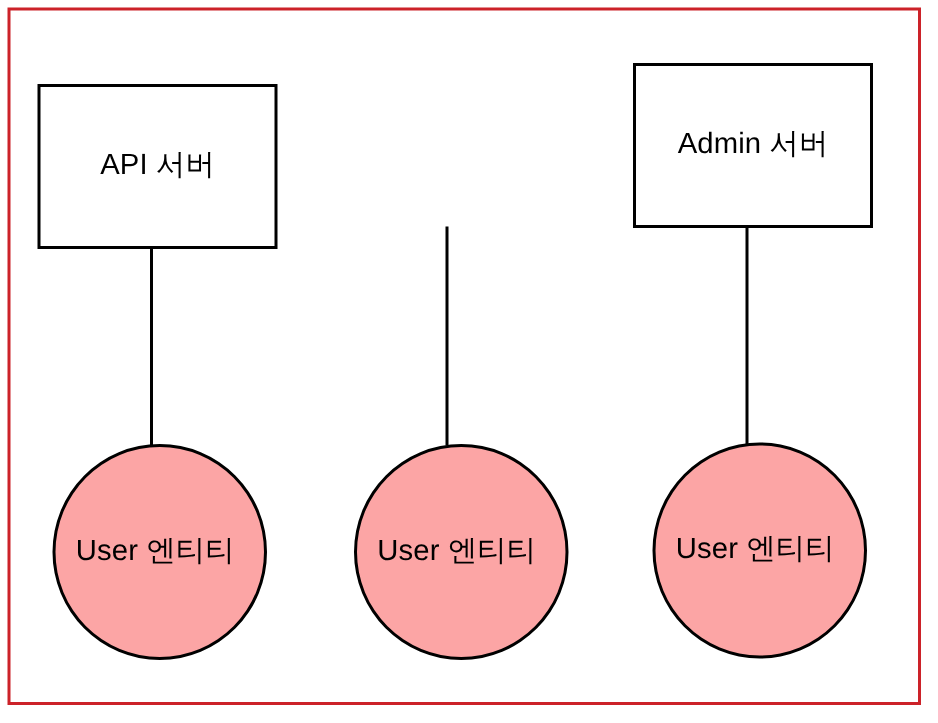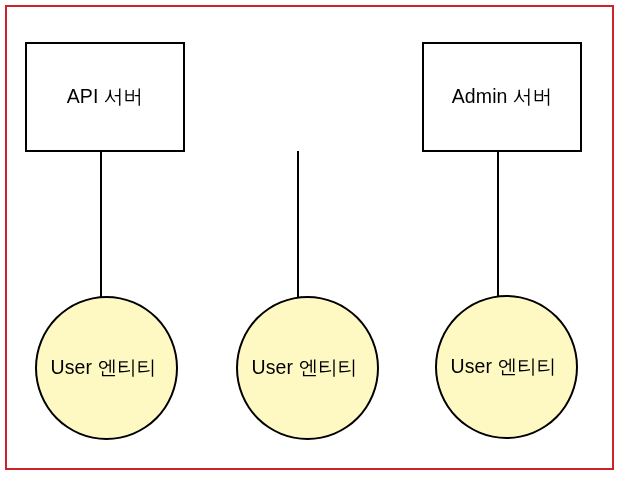--- a/index.html
+++ b/index.html
@@ -44,21 +44,21 @@
     white-space: nowrap;
     letter-spacing: 0.1px;
   }
   .node-circle {
     position: absolute;
     width: 143px;
     height: 144px;
     border: 2px solid #000000;
     border-radius: 50%;
     box-sizing: border-box;
-    background: #fef9c3;
+    background: #fca5a5;
     display: flex;
     align-items: center;
     justify-content: center;
   }
   .node-circle-label {
     font-size: 19.5px;
     line-height: 1;
     color: #000000;
     white-space: nowrap;
     letter-spacing: 0.1px;
@@ -75,21 +75,21 @@
 <body>
 
 <div id="canvas">
 
   <div id="frame"></div>
 
   <div class="connector" style="left:100px; top:151px; height:146px;"></div>
   <div class="connector" style="left:297px; top:151px; height:146px;"></div>
   <div class="connector" style="left:497px; top:151px; height:146px;"></div>
 
-  <div class="node-box" style="left:25px; top:42px;">
+  <div class="node-box" style="left:25px; top:56px;">
     <span class="node-box-label">API 서버</span>
   </div>
 
 
   <div class="node-box" style="left:422px; top:42px;align-items:center;">
     <span class="node-box-label">Admin 서버</span>
   </div>
 
   <div class="node-circle" style="left:35px; top:296px;">
     <span class="node-circle-label">User 엔티티</span>

